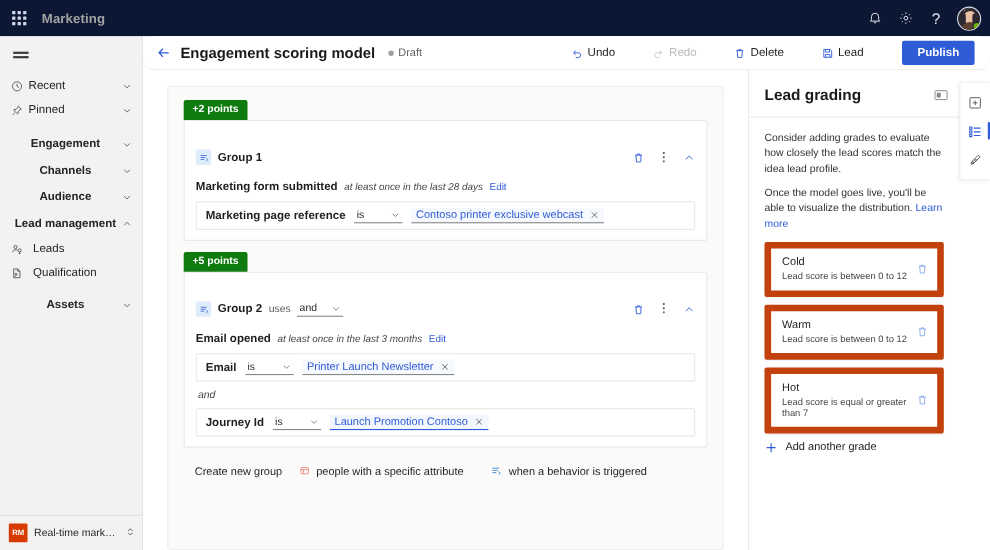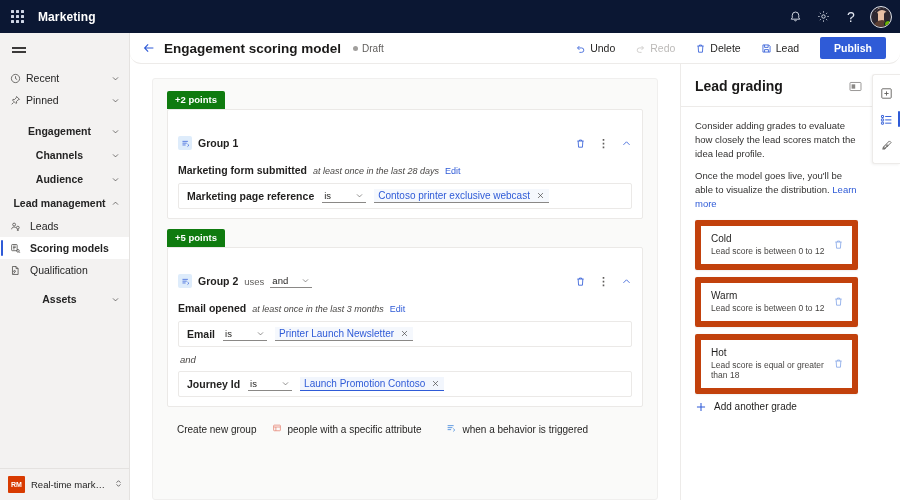--- a/index.html
+++ b/index.html
@@ -13,21 +13,21 @@
   #app { position: relative; width: 900px; height: 500px; display: flex; flex-direction: column; }
 
   
   .suitebar {
     height: 33px; background: #0b1733; color: #fff;
     display: flex; align-items: center; flex: 0 0 33px;
   }
   .waffle { width: 34px; display: flex; align-items: center; justify-content: center; cursor: pointer; }
   .waffle-grid { display: grid; grid-template-columns: repeat(3, 3px); grid-template-rows: repeat(3, 3px); gap: 2px; }
   .waffle-grid i { display: block; width: 3px; height: 3px; background: #cfd6e6; border-radius: 0.5px; }
-  .suite-title { font-size: 12px; font-weight: 600; letter-spacing: .1px; color: #ffffff; margin-left: 4px; }
+  .suite-title { font-size: 12px; font-weight: 600; letter-spacing: .1px; color: #a3a3a3; margin-left: 4px; }
   .suite-right { margin-left: auto; display: flex; align-items: center; gap: 2px; padding-right: 8px; }
   .suite-icon {
     width: 26px; height: 26px; display: flex; align-items: center; justify-content: center;
     cursor: pointer; color: #e4e8f2;
   }
   .suite-icon svg { display: block; }
   .qmark { font-size: 14px; color: #e4e8f2; line-height: 1; }
   .avatar {
     position: relative; width: 22px; height: 22px; border-radius: 50%;
     background: radial-gradient(circle at 50% 34%, #f0d5c4 0 36%, rgba(240,213,196,0) 37%),
@@ -92,21 +92,21 @@
   .main { flex: 1 1 auto; display: flex; flex-direction: column; min-width: 0; background: #ffffff; }
   .cmdbar {
     height: 31px; flex: 0 0 31px; display: flex; align-items: center;
     padding: 0 14px 0 12px; border-bottom: 1px solid #edebe9; background: #fff; border-radius: 11px;
   }
   .back-arrow { color: #2f5bd7; width: 20px; display: flex; align-items: center; cursor: pointer; }
   .page-title { font-size: 13.5px; font-weight: 600; color: #1b1a19; margin-left: 2px; }
   .status-pill { display: flex; align-items: center; gap: 4px; margin-left: 12px; }
   .status-dot { width: 5px; height: 5px; border-radius: 50%; background: #a19f9d; }
   .status-txt { font-size: 10px; color: #605e5c; }
-  .cmd-right { margin-left: auto; display: flex; align-items: center; gap: 6px; }
+  .cmd-right { margin-left: auto; display: flex; align-items: center; gap: 20px; }
   .cmd-btn {
     display: flex; align-items: center; gap: 4px; height: 22px; padding: 0 7px;
     font-size: 10.5px; color: #201f1e; cursor: pointer; border-radius: 2px; white-space: nowrap;
   }
   .cmd-btn .ci { display: flex; align-items: center; color: #2f5bd7; }
   .cmd-btn.disabled { color: #bcbab8; cursor: default; }
   .cmd-btn.disabled .ci { color: #c8c6c4; }
   .publish-btn {
     background: #2f5bd7; color: #fff; font-size: 10.5px; font-weight: 600;
     height: 22px; padding: 0 14px; border-radius: 2px; display: flex; align-items: center;
@@ -350,31 +350,20 @@
             <svg width="11" height="11" viewBox="0 0 16 16" fill="none" stroke="currentColor" stroke-width="1.1">
               <circle cx="6" cy="5.2" r="2.1"></circle>
                 <path d="M2.4 12c0-2 1.6-3.2 3.6-3.2 1 0 1.9.3 2.5.8"></path>
                 <circle cx="11.4" cy="9.6" r="2"></circle>
                 <path d="M11.4 11.6v2.1M10 13.4h2.8"></path>
             </svg>
           </span>
           <span class="lbl">Leads</span>
         </div>
 
-        <div class="nav-sub selected">
-          <span class="ico">
-            <svg width="11" height="11" viewBox="0 0 16 16" fill="none" stroke="currentColor" stroke-width="1.1">
-              <rect x="2.4" y="2.2" width="8" height="9" rx="1"></rect>
-                <path d="M4.4 4.6h4M4.4 6.6h4M4.4 8.6h2.4"></path>
-                <circle cx="11.6" cy="11.4" r="1.9"></circle>
-                <path d="M13 12.8l1.4 1.4"></path>
-            </svg>
-          </span>
-          <span class="lbl">Scoring models</span>
-        </div>
 
         <div class="nav-sub">
           <span class="ico">
             <svg width="11" height="11" viewBox="0 0 16 16" fill="none" stroke="currentColor" stroke-width="1.1">
               <path d="M3.6 2.2h5.2l3 3v8.6H3.6z"></path>
                 <path d="M8.8 2.2v3h3"></path>
                 <circle cx="6.6" cy="9.2" r="1.3"></circle>
                 <path d="M5.2 12.4c.3-.9 1-1.3 1.9-1.3"></path>
             </svg>
           </span>
@@ -663,21 +652,21 @@
               <span class="grade-del">
                 <svg width="11" height="11" viewBox="0 0 16 16" fill="none" stroke="currentColor" stroke-width="1.2">
                     <path d="M3.4 4.4h9.2M6.4 4.4V3h3.2v1.4M4.6 4.4l.6 9h5.6l.6-9"></path>
                   </svg>
               </span>
             </div>
 
             <div class="grade-card">
               <div class="grade-main">
                 <div class="grade-name">Hot</div>
-                <div class="grade-desc">Lead score is equal or greater than 18</div>
+                <div class="grade-desc">Lead score is equal or greater than 7</div>
               </div>
               <span class="grade-del">
                 <svg width="11" height="11" viewBox="0 0 16 16" fill="none" stroke="currentColor" stroke-width="1.2">
                     <path d="M3.4 4.4h9.2M6.4 4.4V3h3.2v1.4M4.6 4.4l.6 9h5.6l.6-9"></path>
                   </svg>
               </span>
             </div>
 
             <div class="add-grade">
               <span class="add-plus">

